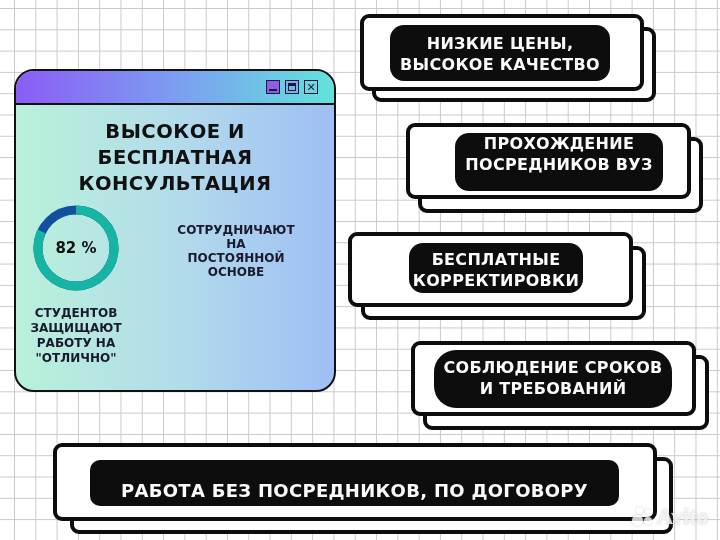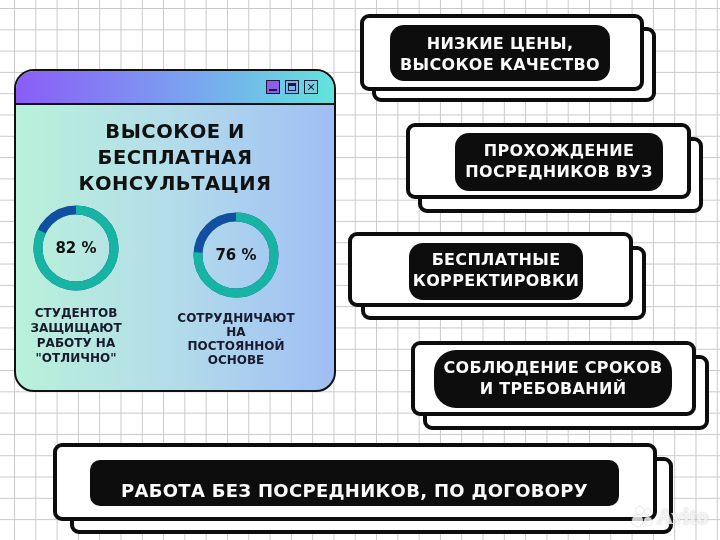--- a/index.html
+++ b/index.html
@@ -175,27 +175,20 @@
     </div>
     <div class="stat-caption">
       <div>СТУДЕНТОВ</div>
       <div>ЗАЩИЩАЮТ</div>
       <div>РАБОТУ НА</div>
       <div>"ОТЛИЧНО"</div>
     </div>
   </div>
 
   <div class="stat stat-2">
-    <div class="ring">
-      <svg viewBox="0 0 88 88" width="88" height="88">
-        <circle cx="44" cy="44" r="38" fill="none" stroke="#1150a0" stroke-width="9"></circle>
-        <circle cx="44" cy="44" r="38" fill="none" stroke="#17b3a3" stroke-width="9" stroke-dasharray="181.5 238.76" transform="rotate(-90 44 44)"></circle>
-      </svg>
-      <div class="ring-value">76 %</div>
-    </div>
     <div class="stat-caption">
       <div>СОТРУДНИЧАЮТ</div>
       <div>НА</div>
       <div>ПОСТОЯННОЙ</div>
       <div>ОСНОВЕ</div>
     </div>
   </div>
 </div>
 
 <div class="feature">
@@ -203,30 +196,30 @@
   <div class="front" style="left:360px; top:14px; width:284px; height:77px;"></div>
   <div class="pill" style="left:390px; top:25px; width:220px; height:56px; padding-top:8px; border-radius:14px;">
     <span class="line">НИЗКИЕ ЦЕНЫ,</span>
     <span class="line">ВЫСОКОЕ КАЧЕСТВО</span>
   </div>
 </div>
 
 <div class="feature">
   <div class="back" style="left:418px; top:137px; width:285px; height:76px;"></div>
   <div class="front" style="left:406px; top:123px; width:285px; height:76px;"></div>
-  <div class="pill" style="left:455px; top:133px; width:208px; height:58px; padding-top:7px; border-radius:14px;">
+  <div class="pill" style="left:455px; top:133px; width:208px; height:58px; border-radius:14px;">
     <span class="line">ПРОХОЖДЕНИЕ</span>
     <span class="line">ПОСРЕДНИКОВ ВУЗ</span>
   </div>
 </div>
 
 <div class="feature">
   <div class="back" style="left:361px; top:246px; width:285px; height:74px;"></div>
   <div class="front" style="left:348px; top:232px; width:285px; height:75px;"></div>
-  <div class="pill" style="left:409px; top:243px; width:174px; height:57px; padding-top:6px; border-radius:14px;">
+  <div class="pill" style="left:409px; top:243px; width:174px; height:50px; padding-top:6px; border-radius:14px;">
     <span class="line">БЕСПЛАТНЫЕ</span>
     <span class="line">КОРРЕКТИРОВКИ</span>
   </div>
 </div>
 
 <div class="feature">
   <div class="back" style="left:423px; top:355px; width:286px; height:75px;"></div>
   <div class="front" style="left:411px; top:341px; width:285px; height:75px;"></div>
   <div class="pill" style="left:434px; top:350px; width:238px; height:58px; padding-top:7px; border-radius:22px;">
     <span class="line">СОБЛЮДЕНИЕ СРОКОВ</span>

